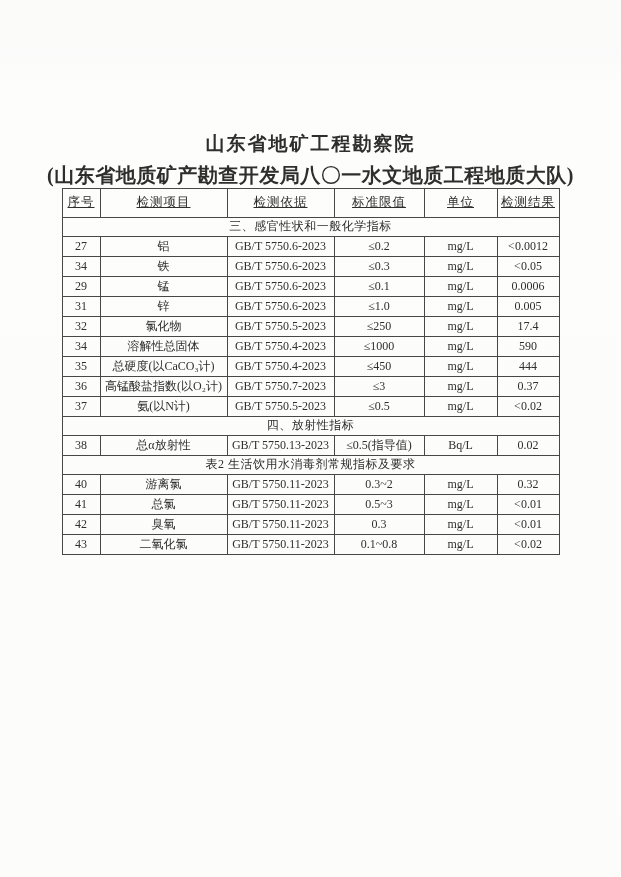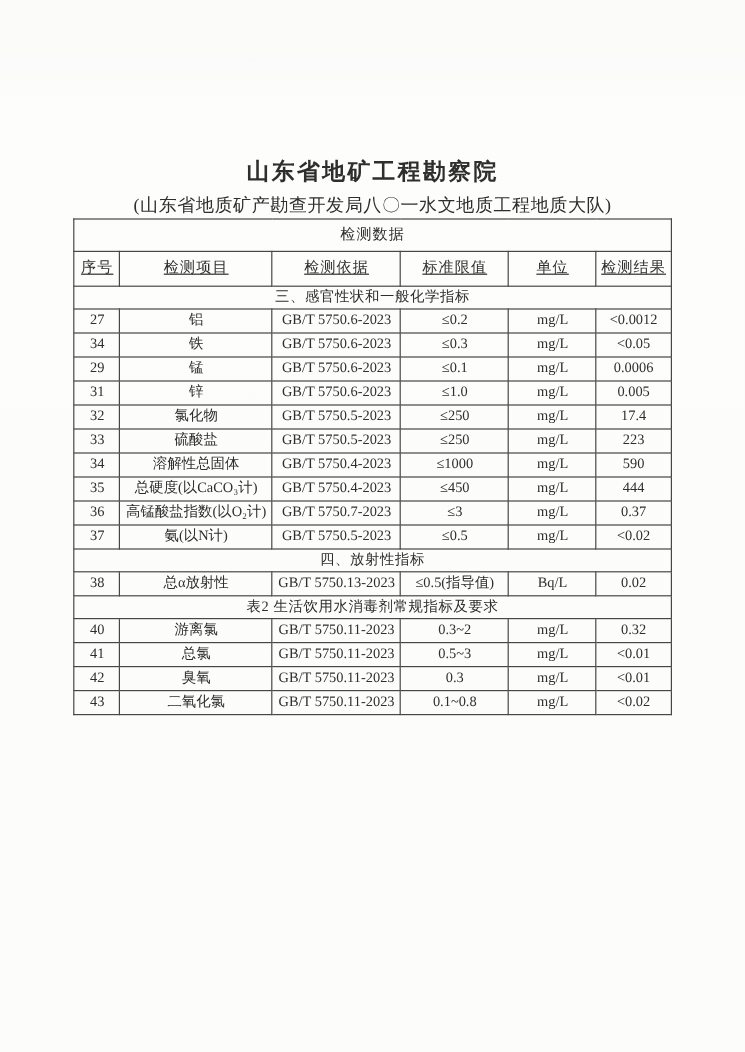--- a/index.html
+++ b/index.html
@@ -23,22 +23,22 @@
     text-align: center;
     padding-top: 84px;
   }
   .doc-title {
     font-size: 19px;
     font-weight: bold;
     letter-spacing: 2px;
     line-height: 1.25;
   }
   .doc-subtitle {
-    font-size: 15px;
-    font-weight: normal;
+    font-size: 20px;
+    font-weight: bold;
     letter-spacing: 0.5px;
     margin-top: 7px;
     line-height: 1.25;
   }
   .page-indicator {
     width: 497px;
     margin: 6px auto 3px auto;
     text-align: right;
     font-size: 10px;
     color: #4d4d4d;
@@ -93,23 +93,20 @@
     <colgroup>
       <col style="width:38px">
       <col style="width:127px">
       <col style="width:107px">
       <col style="width:90px">
       <col style="width:73px">
       <col style="width:62px">
     </colgroup>
     <thead>
       <tr>
-        <td colspan="6" class="caption-cell">检测数据</td>
-      </tr>
-      <tr>
         <th class="col-head">序号</th>
         <th class="col-head">检测项目</th>
         <th class="col-head">检测依据</th>
         <th class="col-head">标准限值</th>
         <th class="col-head">单位</th>
         <th class="col-head">检测结果</th>
       </tr>
     </thead>
     <tbody>
         <tr>
@@ -149,28 +146,20 @@
         </tr>
         <tr>
           <td>32</td>
           <td>氯化物</td>
           <td>GB/T 5750.5-2023</td>
           <td>≤250</td>
           <td>mg/L</td>
           <td>17.4</td>
         </tr>
         <tr>
-          <td>33</td>
-          <td>硫酸盐</td>
-          <td>GB/T 5750.5-2023</td>
-          <td>≤250</td>
-          <td>mg/L</td>
-          <td>223</td>
-        </tr>
-        <tr>
           <td>34</td>
           <td>溶解性总固体</td>
           <td>GB/T 5750.4-2023</td>
           <td>≤1000</td>
           <td>mg/L</td>
           <td>590</td>
         </tr>
         <tr>
           <td>35</td>
           <td>总硬度(以CaCO₃计)</td>

